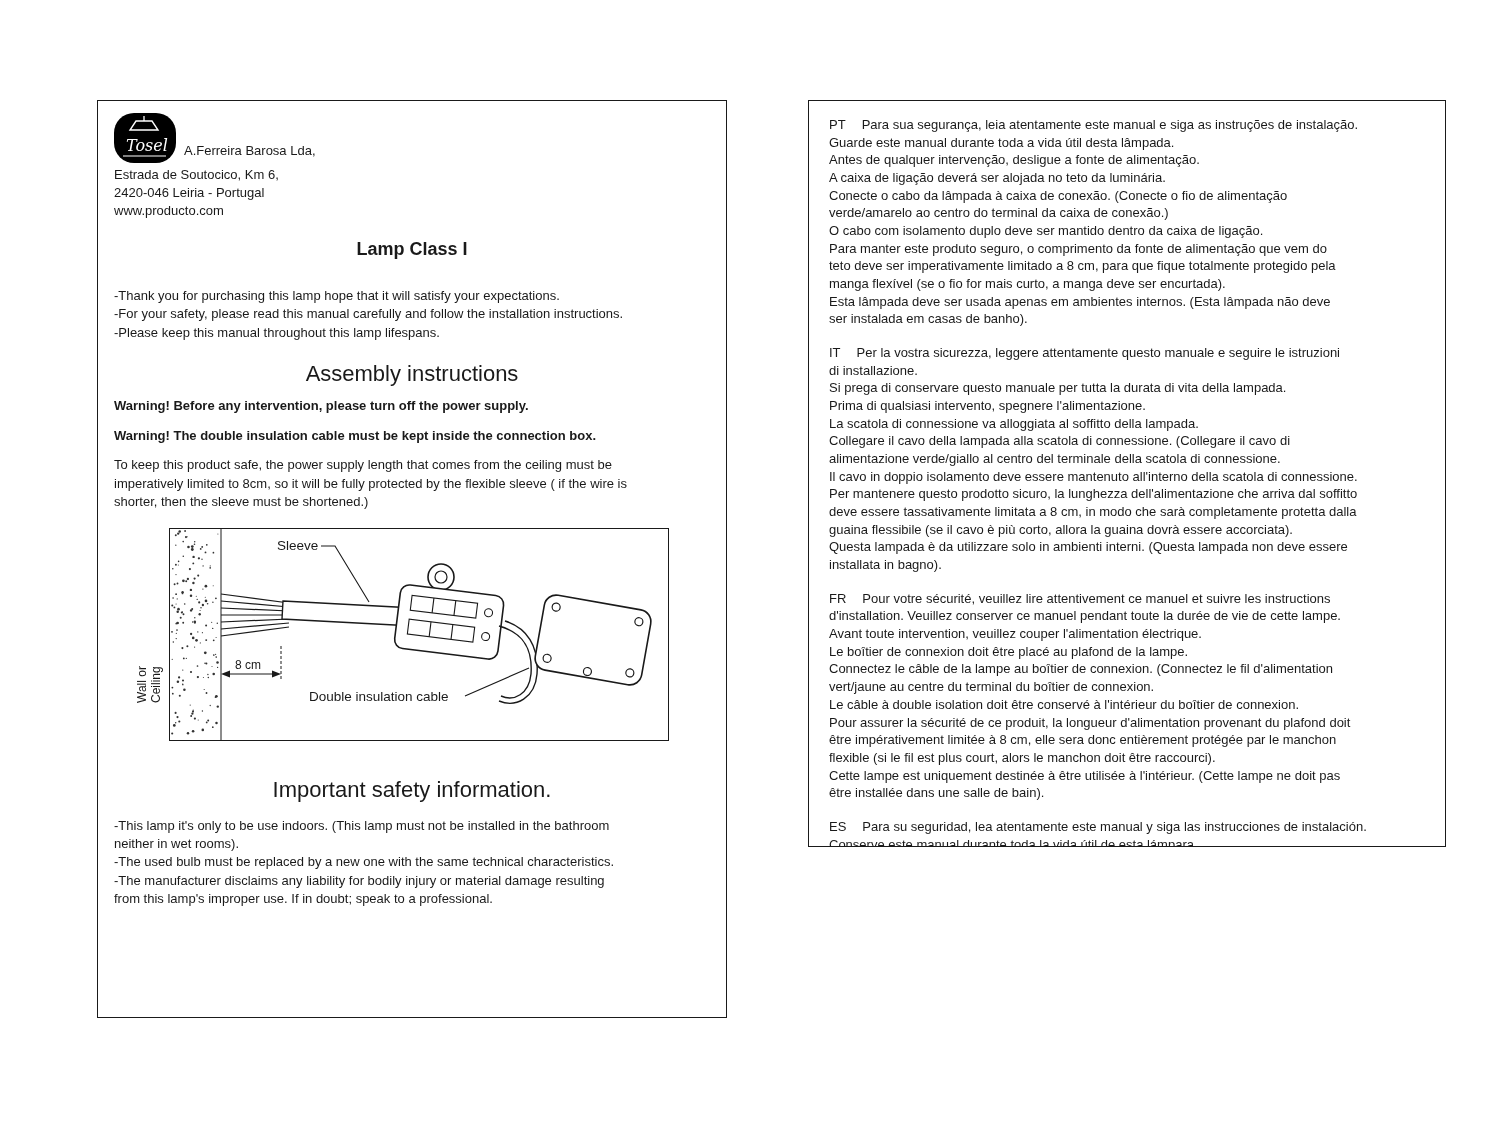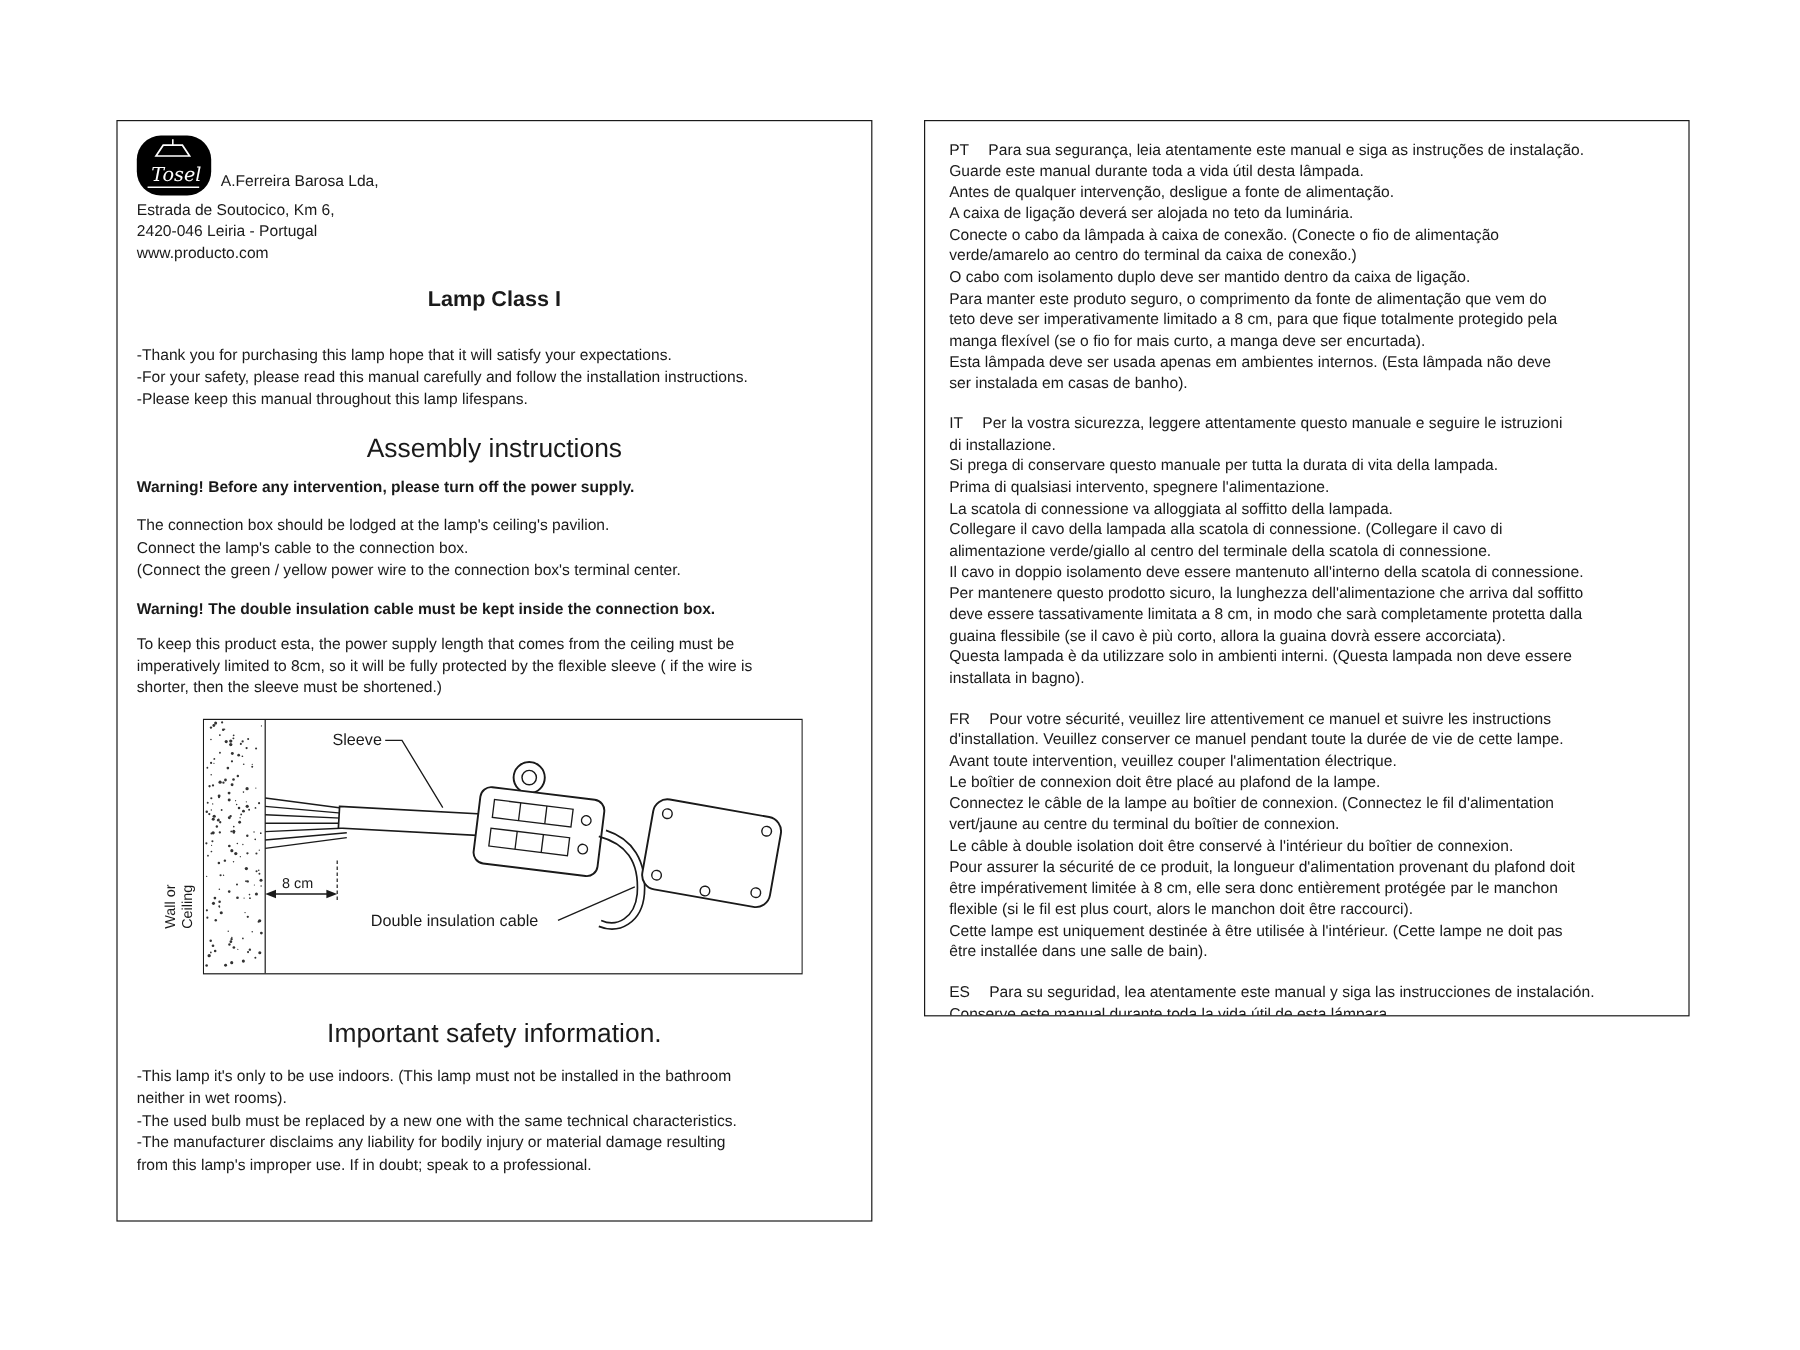--- a/index.html
+++ b/index.html
@@ -7,21 +7,21 @@
     width: 1500px; height: 1125px; position: relative;
     background: #ffffff; color: #1a1a1a;
     font-family: "Liberation Sans", sans-serif;
     font-size: 13px;
   }
   .panel {
     position: absolute; border: 1px solid #1a1a1a; background: #fff;
     overflow: hidden;
   }
   .panel-left  { left: 97px;  top: 100px; width: 630px; height: 918px; padding: 12px 16px; }
-  .panel-right { left: 770px; top: 100px; width: 638px; height: 747px; padding: 15px 20px; }
+  .panel-right { left: 808px; top: 100px; width: 638px; height: 747px; padding: 15px 20px; }
 
   
   .brand-row { display: flex; align-items: flex-end; }
   .logo-box { width: 62px; height: 50px; background: #000; flex: 0 0 auto; border-radius: 20px; }
   .logo-box svg { display: block; width: 62px; height: 50px; }
   .logo-text { font-family: "DejaVu Serif", serif; font-style: italic; font-size: 16px; fill: #fff; }
   .brand-company { margin-left: 8px; margin-bottom: 5px; font-size: 13px; }
   .brand-lines { margin-top: 3px; line-height: 1.38; font-size: 13px; }
 
   .doc-title { text-align: center; font-size: 19px; font-weight: 400; letter-spacing: 0.4px; margin-top: 27px; }
@@ -78,27 +78,24 @@
 
   <h2 class="doc-subtitle">Lamp Class I</h2>
 
   <p class="body-par intro-par">-Thank you for purchasing this lamp hope that it will satisfy your expectations.
 -For your safety, please read this manual carefully and follow the installation instructions.
 -Please keep this manual throughout this lamp lifespans.</p>
 
   <h3 class="section-heading">Assembly instructions</h3>
   <p class="warning">Warning! Before any intervention, please turn off the power supply.</p>
 
-  <p class="body-par par-connection">The connection box should be lodged at the lamp's ceiling's pavilion.
-Connect the lamp's cable to the connection box.
-(Connect the green / yellow power wire to the connection box's terminal center.</p>
 
   <p class="warning warning2">Warning! The double insulation cable must be kept inside the connection box.</p>
 
-  <p class="body-par par-supply">To keep this product esta, the power supply length that comes from the ceiling must be
+  <p class="body-par par-supply">To keep this product safe, the power supply length that comes from the ceiling must be
 imperatively limited to 8cm, so it will be fully protected by the flexible sleeve ( if the wire is
 shorter, then the sleeve must be shortened.)</p>
 
   <div class="figure-row">
     <div class="wall-label">Wall or Ceiling</div>
     <svg class="figure-svg" width="500" height="215" viewBox="0 0 500 213">
       <rect x="0.5" y="0.5" width="499" height="212" fill="#ffffff" stroke="#1a1a1a"></rect>
       <g id="stipple">
           <circle cx="25.6" cy="119.1" r="0.60" fill="#333"></circle>
           <circle cx="14.2" cy="94.7" r="0.96" fill="#333"></circle>

